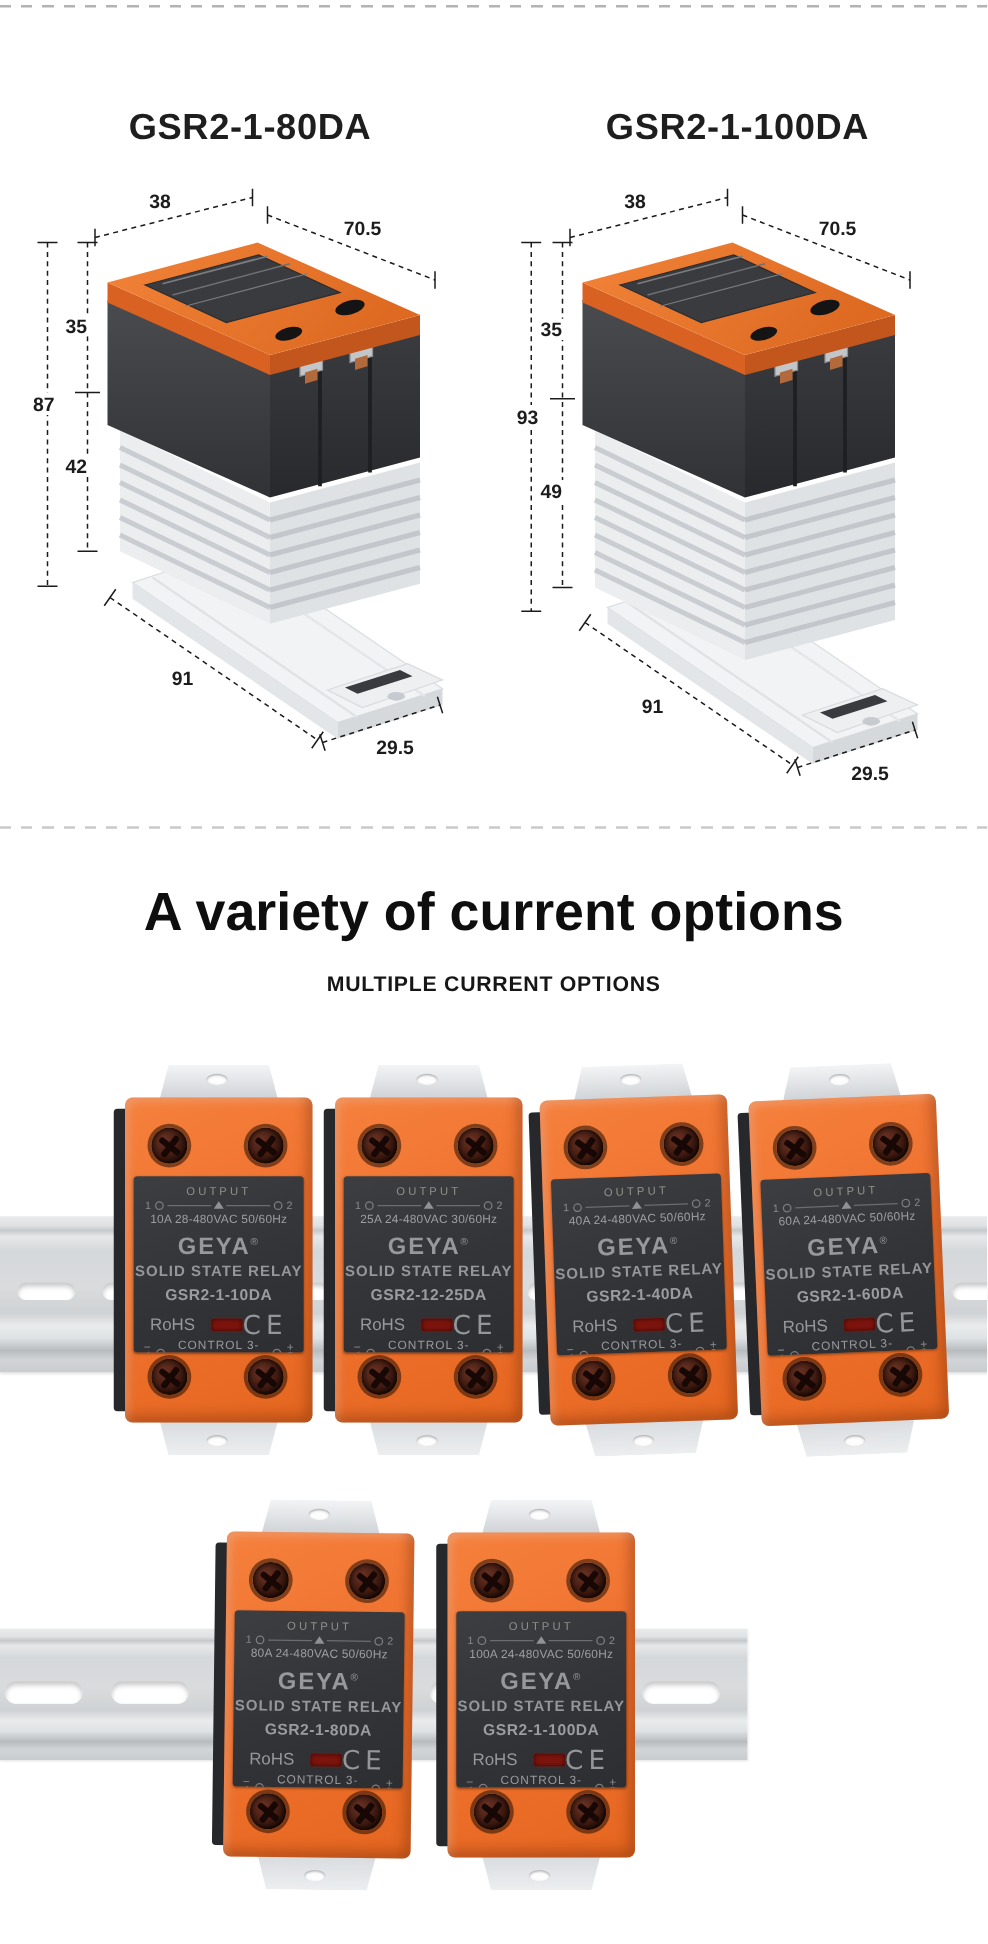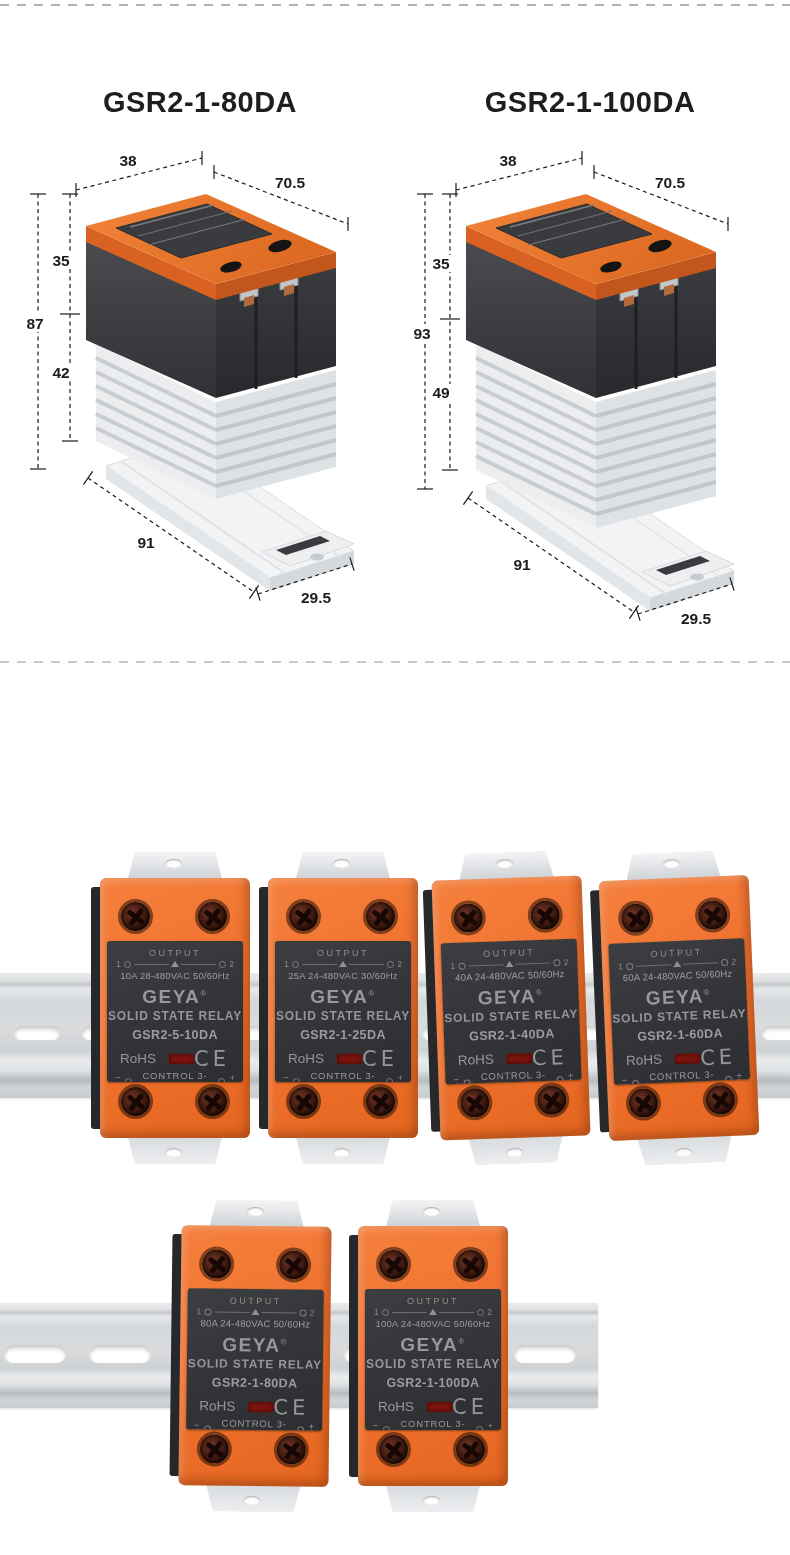--- a/index.html
+++ b/index.html
@@ -316,20 +316,22 @@
     <text x="24" y="191" text-anchor="middle">93</text>
     <text x="43" y="121" text-anchor="middle">35</text>
     <text x="43" y="250" text-anchor="middle">49</text>
     <text x="124" y="422" text-anchor="middle">91</text>
     <text x="298" y="476" text-anchor="middle">29.5</text>
   </svg>
   </div>
 
   <div id="divider-mid" class="dashline"></div>
 
+  <h1 id="section-title">A variety of current options</h1>
+  <p id="section-subtitle">MULTIPLE CURRENT OPTIONS</p>
 
   <div class="rail-row" id="row1">
     <div class="rail">
         <div class="slot" style="left: 14px;"></div>
         <div class="slot" style="left: 82px;"></div>
         <div class="slot" style="left: 150px;"></div>
         <div class="slot" style="left: 218px;"></div>
         <div class="slot" style="left: 286px;"></div>
         <div class="slot" style="left: 354px;"></div>
         <div class="slot" style="left: 422px;"></div>
@@ -359,21 +361,21 @@
                 <span class="t-circle"></span>
                 <span class="t-line"></span>
                 <span class="t-tri"></span>
                 <span class="t-line"></span>
                 <span class="t-circle"></span>
                 <span class="t-num">2</span>
               </div>
               <div class="rating">10A 28-480VAC 50/60Hz</div>
               <div class="brand"><span>GEYA</span><sup>®</sup></div>
               <div class="p-type">SOLID STATE RELAY</div>
-              <div class="p-model">GSR2-5-10DA</div>
+              <div class="p-model">GSR2-1-10DA</div>
               <div class="cert-row">
                 <span class="rohs">RoHS</span>
                 <span class="led"></span>
                 <span class="ce">CE</span>
               </div>
               <div class="ctrl-row">
                 <span class="pol">
                   <span>−</span>
                   <span>4</span>
                 </span>
@@ -409,21 +411,21 @@
                 <span class="t-circle"></span>
                 <span class="t-line"></span>
                 <span class="t-tri"></span>
                 <span class="t-line"></span>
                 <span class="t-circle"></span>
                 <span class="t-num">2</span>
               </div>
               <div class="rating">25A 24-480VAC 30/60Hz</div>
               <div class="brand"><span>GEYA</span><sup>®</sup></div>
               <div class="p-type">SOLID STATE RELAY</div>
-              <div class="p-model">GSR2-1-25DA</div>
+              <div class="p-model">GSR2-12-25DA</div>
               <div class="cert-row">
                 <span class="rohs">RoHS</span>
                 <span class="led"></span>
                 <span class="ce">CE</span>
               </div>
               <div class="ctrl-row">
                 <span class="pol">
                   <span>−</span>
                   <span>4</span>
                 </span>

